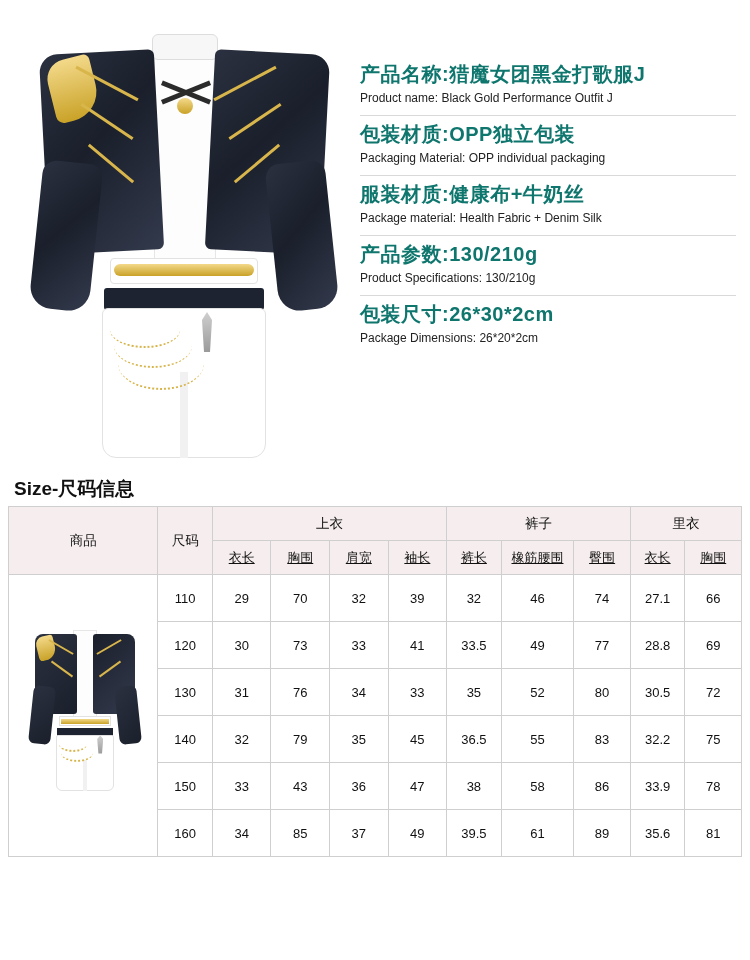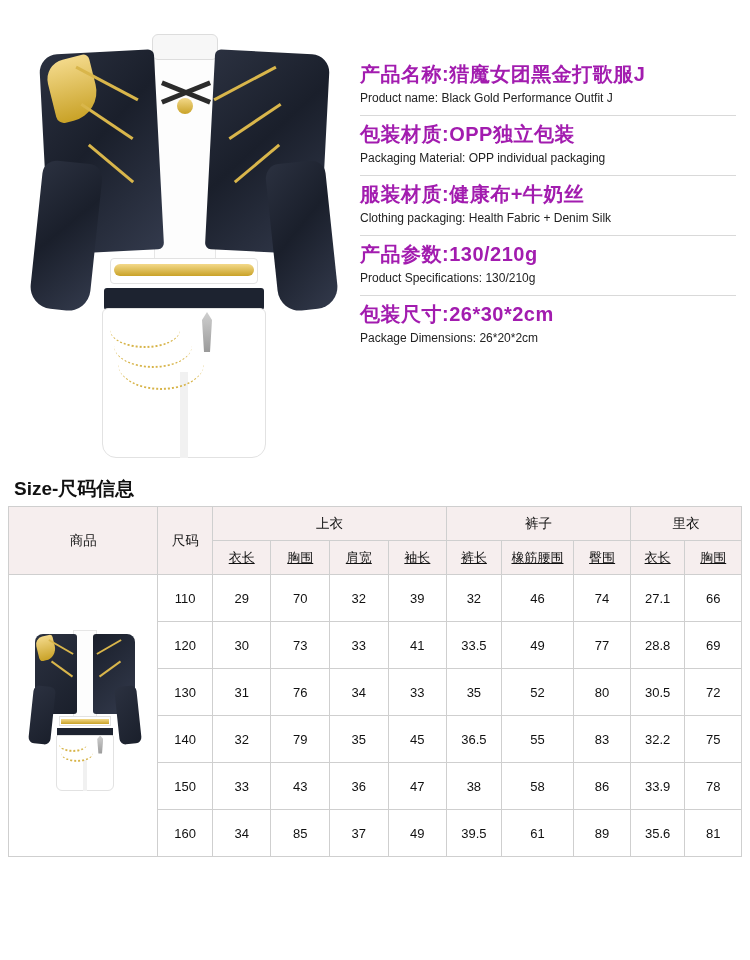--- a/index.html
+++ b/index.html
@@ -32,21 +32,21 @@
   .spec-row {
     border-bottom: 1px solid #d9d9d9;
     padding: 6px 0 8px 0;
   }
   .spec-row:first-child { padding-top: 0; }
   .spec-cn {
     font-size: 20px;
     font-weight: bold;
     letter-spacing: .5px;
     line-height: 1.25;
-    color: #a21caf;
+    color: #0f766e;
     white-space: nowrap;
   }
   .spec-en {
     font-size: 12px;
     color: #222;
     line-height: 1.5;
     margin-top: 2px;
     white-space: nowrap;
   }
 
@@ -154,21 +154,21 @@
       <div class="spec-row">
         <div class="spec-cn">产品名称:猎魔女团黑金打歌服J</div>
         <div class="spec-en">Product name: Black Gold Performance Outfit J</div>
       </div>
       <div class="spec-row">
         <div class="spec-cn">包装材质:OPP独立包装</div>
         <div class="spec-en">Packaging Material: OPP individual packaging</div>
       </div>
       <div class="spec-row">
         <div class="spec-cn">服装材质:健康布+牛奶丝</div>
-        <div class="spec-en">Clothing packaging: Health Fabric + Denim Silk</div>
+        <div class="spec-en">Package material: Health Fabric + Denim Silk</div>
       </div>
       <div class="spec-row">
         <div class="spec-cn">产品参数:130/210g</div>
         <div class="spec-en">Product Specifications: 130/210g</div>
       </div>
       <div class="spec-row" style="border-bottom:none;">
         <div class="spec-cn">包装尺寸:26*30*2cm</div>
         <div class="spec-en">Package Dimensions: 26*20*2cm</div>
       </div>
     </div>

